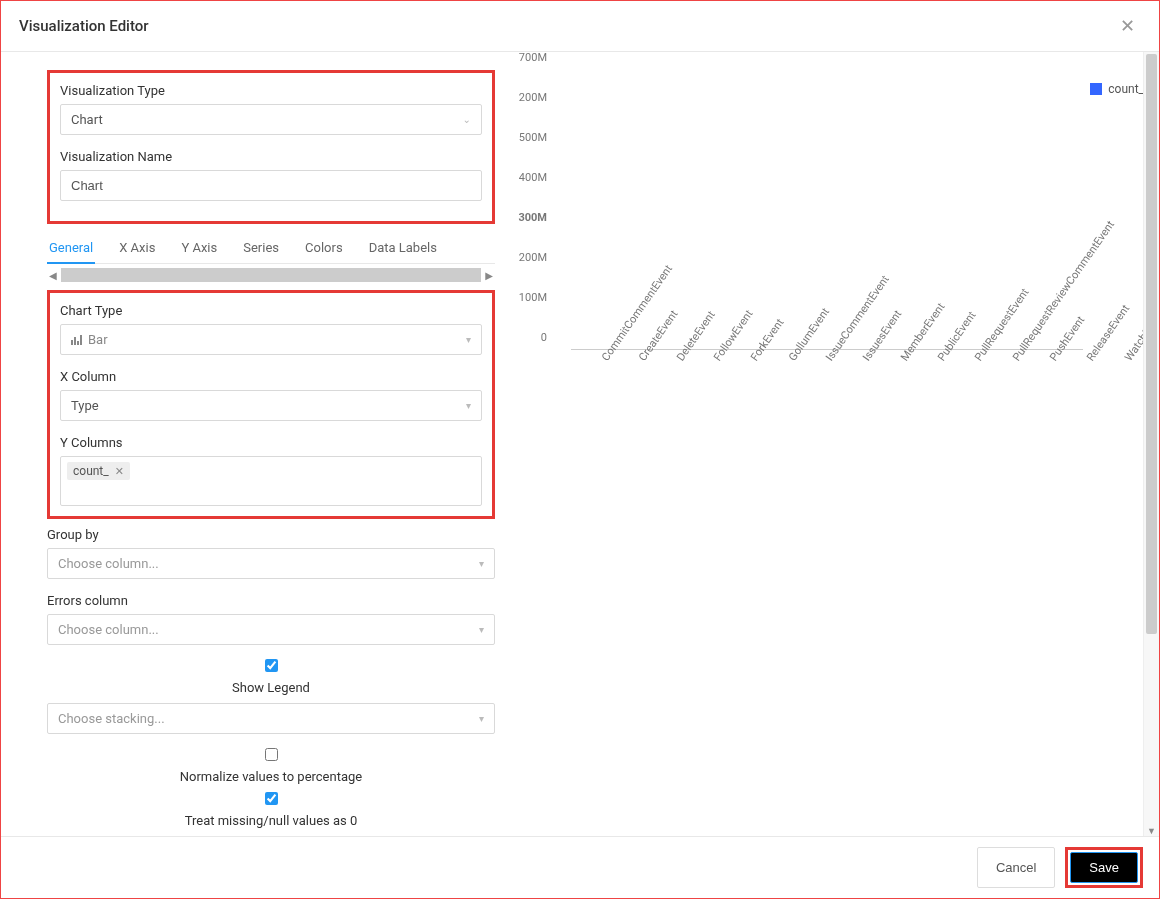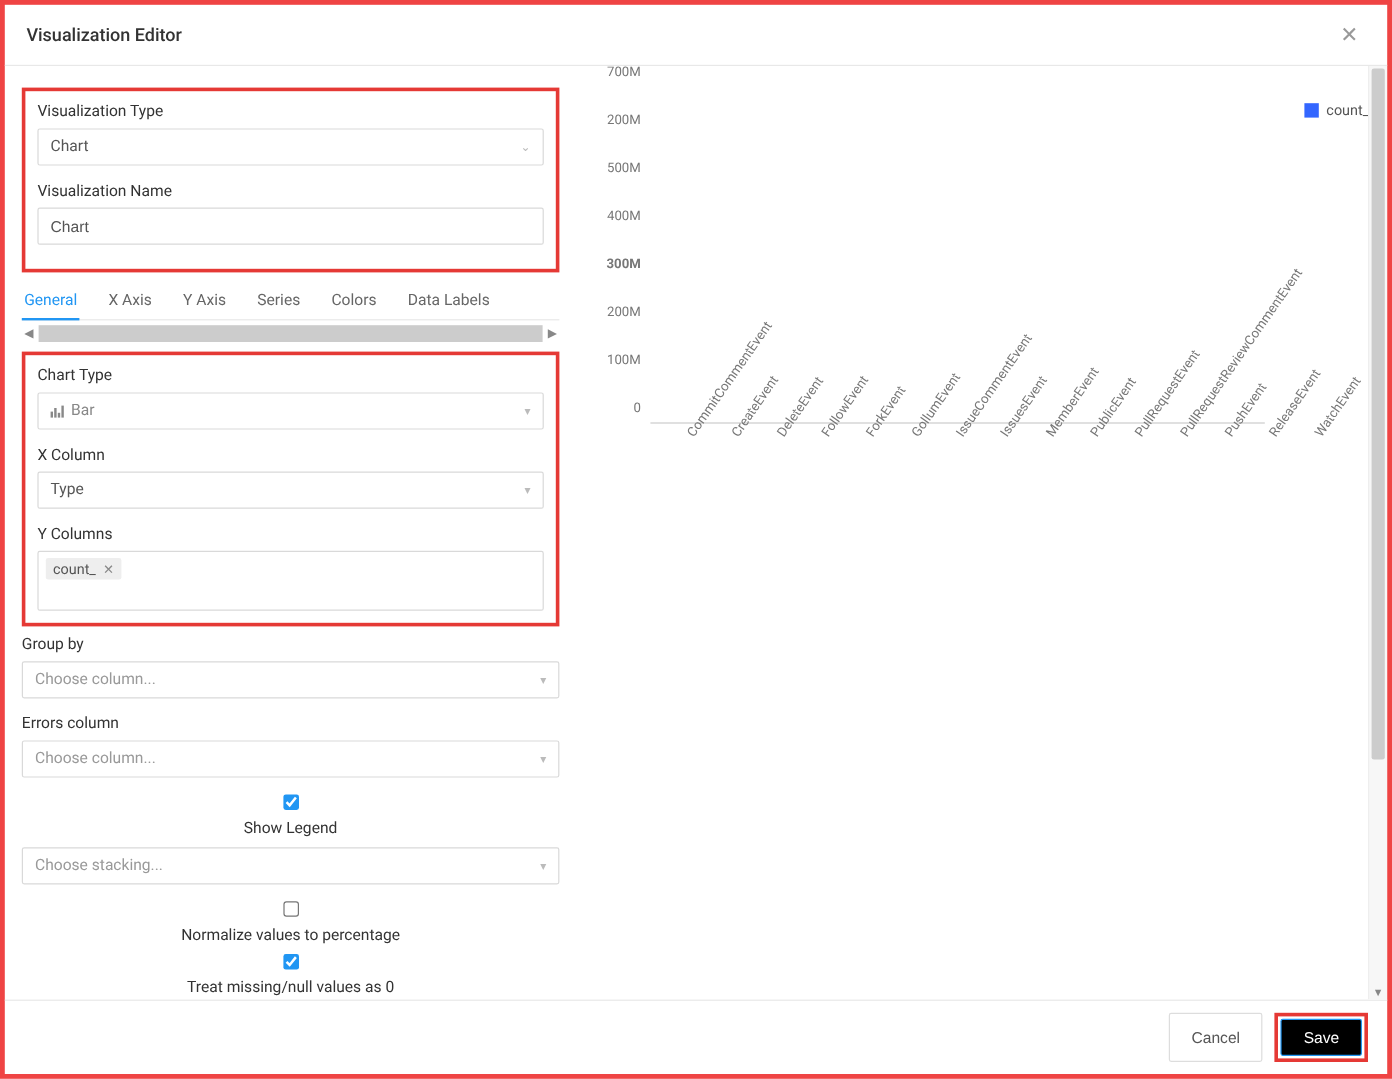--- a/index.html
+++ b/index.html
@@ -1,22 +1,22 @@
 <!DOCTYPE html>
 <html><head>
 <meta charset="utf-8">
 <style>
 * { box-sizing: border-box; margin: 0; padding: 0; }
 body { font-family: -apple-system, BlinkMacSystemFont, "Segoe UI", Roboto, sans-serif; font-size: 13px; color: #333; background: #fff; }
-.modal { width: 1160px; height: 899px; border: 4px solid #ef4444; position: relative; display: flex; flex-direction: column; }
+.modal { width: 1160px; height: 899px; border: 1px solid #ef4444; position: relative; display: flex; flex-direction: column; }
 .modal-header { padding: 12px 18px; border-bottom: 1px solid #e8e8e8; display: flex; justify-content: space-between; align-items: center; }
 .modal-header h2 { font-size: 15px; font-weight: 500; color: #333; }
 .close-btn { background: none; border: none; font-size: 18px; color: #999; cursor: pointer; padding: 2px 6px; }
 .modal-body { flex: 1; display: flex; overflow: hidden; position: relative; }
-.left-panel { width: 470px; padding: 18px 8px 18px 14px; overflow-y: auto; }
+.left-panel { width: 470px; padding: 18px 8px 18px 14px; overflow-y: auto; margin-left: 32px; }
 .right-panel { flex: 1; padding: 18px 20px; position: relative; }
 .form-group { margin-bottom: 14px; }
 .form-label { display: block; font-size: 13px; color: #333; margin-bottom: 6px; }
 .form-select, .form-input { width: 100%; padding: 7px 10px; border: 1px solid #d9d9d9; border-radius: 2px; font-size: 13px; color: #555; background: #fff; }
 .form-select { display: flex; justify-content: space-between; align-items: center; cursor: pointer; }
 .form-select .caret { color: #bbb; font-size: 10px; }
 .form-select.with-icon .val { display: flex; align-items: center; gap: 6px; color: #888; }
 .form-select.placeholder { color: #999; }
 .bar-icon { display:inline-flex; align-items:flex-end; gap:1px; height:10px; }
 .bar-icon span { display:inline-block; width:2px; background:#888; }
@@ -42,21 +42,21 @@
 .vscroll { position:absolute; right:0; top:0; bottom:0; width:16px; background:#f7f7f7; border-left:1px solid #eee; }
 .vscroll .thumb { position:absolute; top:2px; left:2px; right:2px; height:74%; background:#ccc; border-radius:2px; }
 .vscroll .arrow { position:absolute; left:0; right:0; text-align:center; font-size:9px; color:#888; }
 .vscroll .arrow.up{top:0;} .vscroll .arrow.down{bottom:0;}
 
 .chart-area { position:relative; display:flex; }
 .chart-plot { position:relative; width:560px; height:280px; }
 .legend { position:absolute; top:12px; right:-5px; display:flex; align-items:center; gap:6px; font-size:12px; color:#555; }
 .legend .sw { width:12px; height:12px; background:#3366ff; }
 .y-axis { position:absolute; left:0; top:0; bottom:0; width:48px; }
-.y-tick { position:absolute; right:8px; font-size:11px; color:#777; transform:translateY(-50%); }
+.y-tick { position:absolute; right:24px; font-size:11px; color:#777; transform:translateY(-50%); }
 .plot-inner { position:absolute; left:48px; right:0; top:0; bottom:0; }
 .bars { position:absolute; inset:0; display:flex; align-items:flex-end; justify-content:space-around; gap:3px; border-bottom:1px solid #ccc; }
 .bar { background:#3366ff; width:100%; }
 .x-labels { display:flex; justify-content:space-around; margin-left:48px; }
 .x-label { font-size:11px; color:#777; transform:rotate(-55deg); transform-origin:top left; white-space:nowrap; margin-top:6px; width:1px; position:relative; left:10px; }
 .bar-col { flex:1; display:flex; flex-direction:column; align-items:center; max-width:32px; }
 </style>
 </head>
 <body>
 

